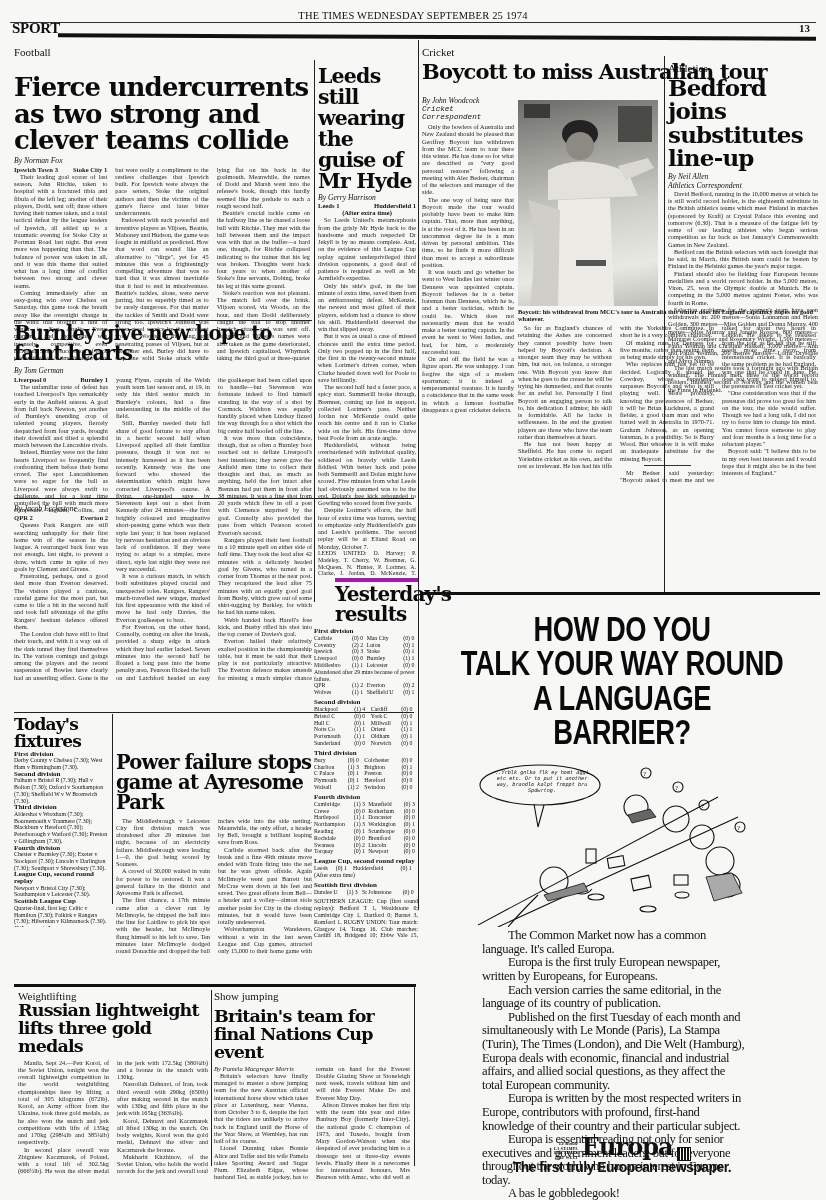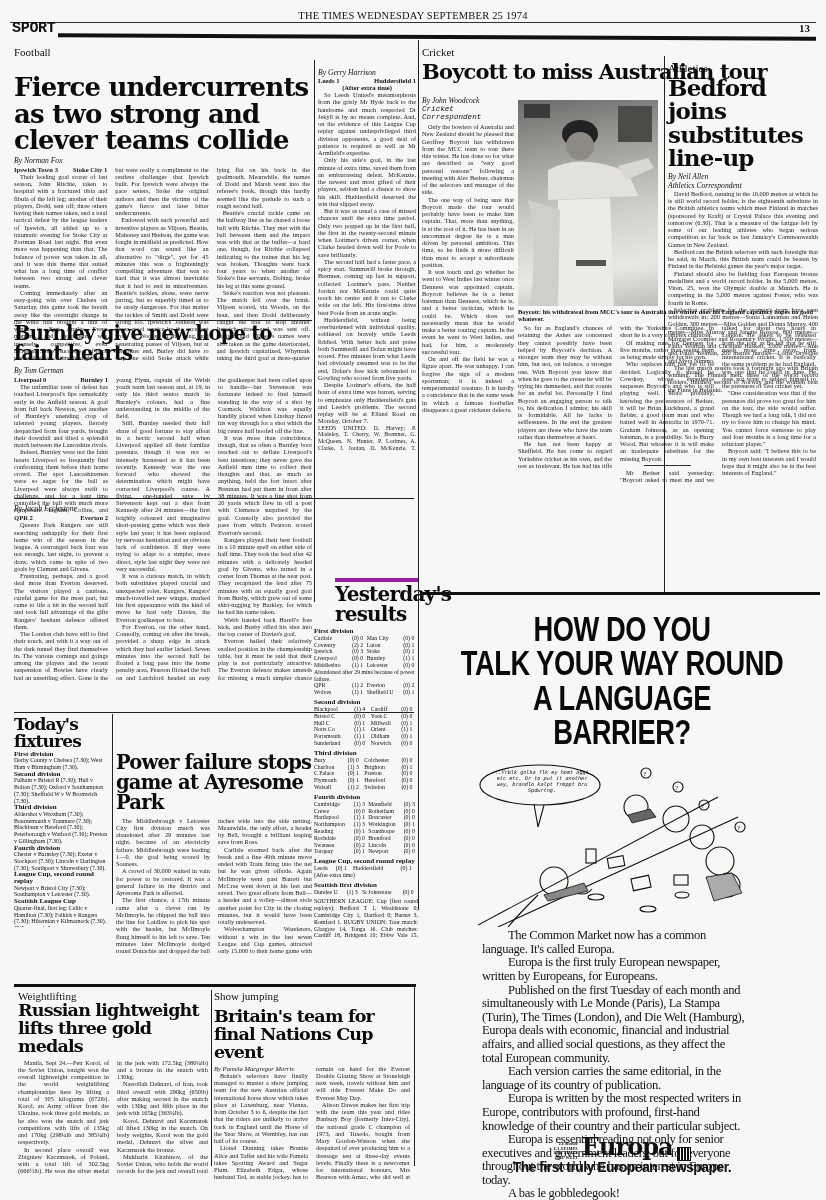--- a/index.html
+++ b/index.html
@@ -1,20 +1,20 @@
 <!DOCTYPE html>
 <html><head>
 <meta charset="utf-8">
 <style>
   * { box-sizing: border-box; margin: 0; padding: 0; }
   body { width: 826px; height: 1200px; background: #f7f7f5; color: #111; font-family: "Liberation Serif", serif; position: relative; overflow: hidden; }
   .abs { position: absolute; }
   .masthead { left: 10px; top: 8px; width: 806px; height: 36px; }
   .mh-date { position: absolute; left: 0; width: 100%; top: 2px; text-align: center; font-size: 10.5px; letter-spacing: 0.2px; }
-  .mh-section { position: absolute; left: 2px; top: 12px; font-size: 15px; font-weight: bold; font-family: Liberation Mono, monospace; letter-spacing: -0.3px; text-align: center; }
+  .mh-section { position: absolute; left: 2px; top: 12px; font-size: 15px; font-weight: bold; font-family: Liberation Serif, serif; letter-spacing: -0.3px; text-align: center; }
   .mh-page { position: absolute; right: 6px; top: 14px; font-size: 11px; font-weight: bold; }
   .rule-thin { position: absolute; left: 0; right: 0; top: 14px; border-top: 1px solid #333; }
   .rule-thick { position: absolute; left: 48px; right: 0; top: 27px; border-top: 4px solid #111; transform: rotate(0.25deg); }
   .kicker { font-size: 11px; font-family: "Liberation Serif", serif; }
   .hl { font-family: "DejaVu Serif", "Liberation Serif", serif; font-weight: bold; line-height: 1.02; letter-spacing: -0.8px; color: #0b0b0b; }
   .byline { font-size: 7.6px; font-style: italic; margin-top: 2px; }
   .text { font-size: 6.3px; line-height: 7.25px; text-align: justify; color: #222; font-family: "Liberation Serif", serif; overflow: hidden; hyphens: auto; }
   .text p { text-indent: 6px; }
   .cols2 { column-count: 2; column-gap: 8px; }
   .cols3 { column-count: 3; column-gap: 8px; }
@@ -63,20 +63,21 @@
     <p>Endowed with such powerful and inventive players as Viljoen, Beattie, Mahoney and Hudson, the game was fought in midfield as predicted. How that word can sound like an alternative to "dirge", yet for 45 minutes this was a frighteningly compelling adventure that was so hard that it was almost inevitable that it had to end in misadventure. Beattie's tackles, alone, were nerve jarring, but so superbly timed as to be rarely dangerous. For that matter the tackles of Smith and Dodd were strong too. Ipswich's Johnson was given good service by the excellent work of Woods, on the wing, and penetrating passes of Viljoen, but at the other end, Burley did have to stop one solid Stoke attack while lying flat on his back in the goalmouth. Meanwhile, the names of Dodd and Marsh went into the referee's book, though this hardly seemed like the prelude to such a rough second half.</p>
     <p>Beattie's crucial tackle came on the halfway line as he chased a loose ball with Ritchie. They met with the ball between them and the impact was with that as the buffer—a hard one, though, for Ritchie collapsed indicating to the trainer that his leg was broken. Thoughts went back four years to when another of Stoke's fine servants, Dobing, broke his leg at this same ground.</p>
     <p>Stoke's reaction was not pleasant. The match fell over the brink. Viljoen scored, via Woods, on the hour, and then Dodd deliberately caught the ball to stop another Ipswich attack and was sent off. Hudson and Viljoen's names were also taken as the game deteriorated, and Ipswich capitalized, Whymark taking the third goal at three-quarter time when unmarked as he met Hunter's header. Although Salmons did score from a good volley in the final seconds, Stoke will not remember this small fight when perhaps a whole season's league ambitions drained in despair.</p>
 
   </div>
 </div>
 
 <div class="vrule" style="left:314px; top:60px; height:542px;"></div>
 
 <div class="abs" style="left:318px; top:66px; width:98px;">
+  <div class="hl" style="font-size:20.5px;">Leeds still wearing the guise of Mr Hyde</div>
   <div class="byline">By Gerry Harrison</div>
   <div class="score">
     <span>Leeds 1</span>
     <span>Huddersfield 1</span>
   </div>
   <div style="text-align:center; font-size:6.6px; font-weight:bold;">(After extra time)</div>
   <div class="text" style="height:362px;">
     <p>So Leeds United's metamorphosis from the grisly Mr Hyde back to the handsome and much respected Dr Jekyll is by no means complete. And, on the evidence of this League Cup replay against underprivileged third division opponents, a good deal of patience is required as well as Mr Armfield's expertise.</p>
     <p>Only his side's goal, in the last minute of extra time, saved them from an embarrassing defeat. McKenzie, the newest and most gifted of their players, seldom had a chance to show his skill. Huddersfield deserved the win that slipped away.</p>
     <p>But it was as usual a case of missed chances until the extra time period. Only two popped up in the first half, the first in the twenty-second minute when Lorimer's driven corner, when Clarke headed down well for Poole to save brilliantly.</p>
@@ -470,22 +471,22 @@
       <path d="M66 138 l40 -12 l4 8 l-40 10 z" fill="#888" stroke="#111" stroke-width="0.8"></path>
       <path d="M150 58 l22 -6 l6 8 l-24 6 z" fill="#666" stroke="#111" stroke-width="0.8"></path>
       <path d="M228 120 l26 -4 l10 20 l-28 8 z" fill="#aaa" stroke="#111" stroke-width="0.8"></path>
     </svg>
     <div style="position:absolute; left:14px; top:12px; width:100px; font-family:'DejaVu Sans Mono', monospace; font-size:5.2px; line-height:6px; font-style:italic; text-align:center;">..Yrblk gnlka flk ey homt aggi etc etc. Or to put it another way, brandlo kalpt frmppt bru Spdwrtng.</div>
   </div>
 
   <div class="ad-body" style="margin:2px 0 0 62px; width:265px;">
     <p>The Common Market now has a common language. It's called Europa.</p>
     <p>Europa is the first truly European newspaper, written by Europeans, for Europeans.</p>
+    <p>Each version carries the same editorial, in the language of its country of publication.</p>
     <p>Published on the first Tuesday of each month and simultaneously with Le Monde (Paris), La Stampa (Turin), The Times (London), and Die Welt (Hamburg), Europa deals with economic, financial and industrial affairs, and allied social questions, as they affect the total European community.</p>
-    <p>Each version carries the same editorial, in the language of its country of publication.</p>
     <p>Europa is written by the most respected writers in Europe, contributors with profound, first-hand knowledge of their country and their particular subject.</p>
     <p>Europa is essential reading not only for senior executives and government leaders, but for everyone throughout the world who has an interest in Europe today.</p>
     <p>A bas le gobbledegook!</p>
 
   </div>
 
   <div style="position:absolute; left:0; right:0; top:540px; display:flex; justify-content:center; align-items:flex-end; gap:4px;">
     <div class="small-logo-stack">
       <div>Le Monde</div>
       <div>LA STAMPA</div>

